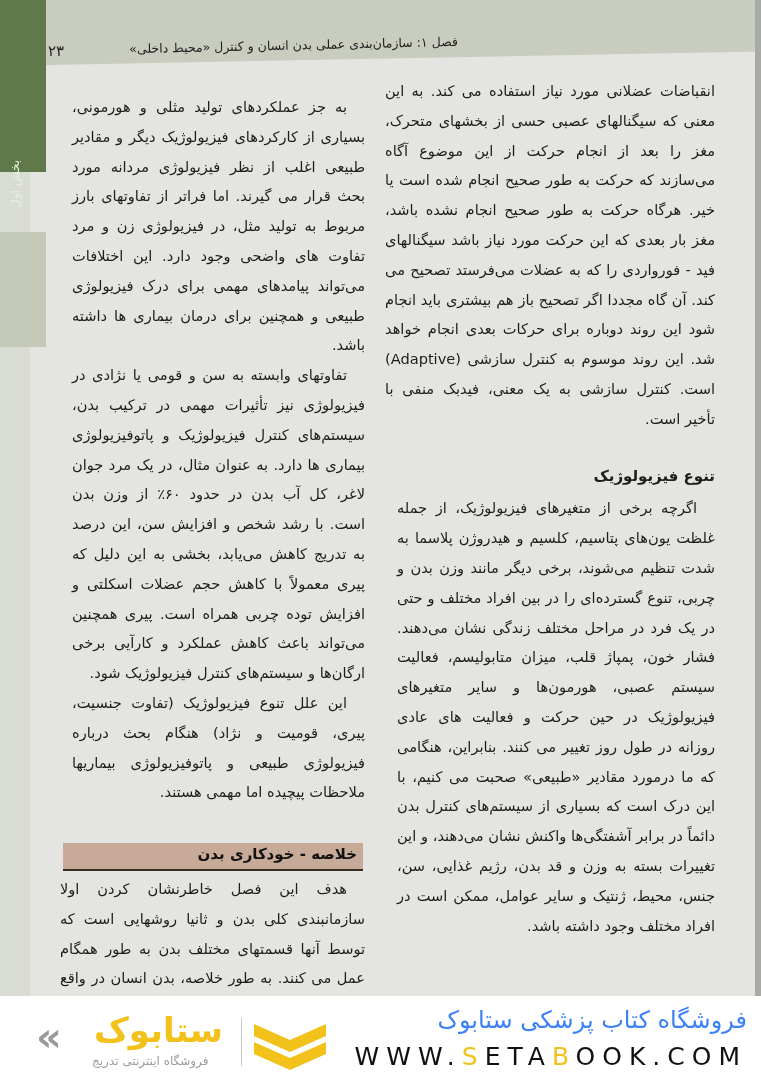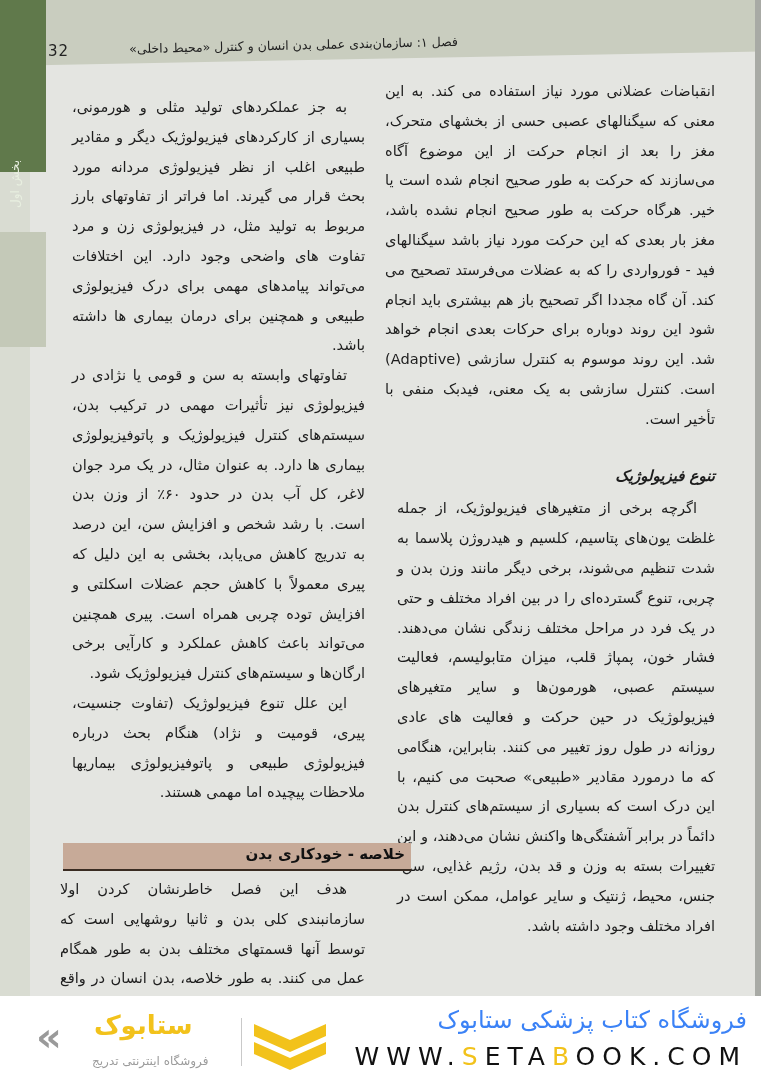--- a/index.html
+++ b/index.html
@@ -11,48 +11,48 @@
   .side-tab-label { position:absolute; left:8px; top:160px; width:30px; height:60px; color:#e8efe0; font-size:12px; writing-mode:vertical-rl; transform:rotate(180deg); direction:rtl; }
   .side-tab-sub { position:absolute; left:0; top:232px; width:46px; height:115px; background:#c4c9b8; }
   .right-edge { position:absolute; right:0; top:0; width:6px; height:996px; background:#a8aaa5; }
   .running-head { position:absolute; left:88px; top:38px; width:370px; height:24px; direction:rtl; font-size:12.5px; color:#222; white-space:nowrap; transform:rotate(-1.3deg); }
   .page-num { position:absolute; left:48px; top:42px; font-size:15px; color:#222; letter-spacing:1px; }
   .col { position:absolute; direction:rtl; text-align:justify; color:#1d1d1d; font-size:14.6px; line-height:29.8px; font-family:"DejaVu Sans", sans-serif; }
   .col-right { left:385px; top:76px; width:330px; }
   .col-left { left:60px; top:92px; width:305px; }
   .col p { margin:0; text-indent:0; }
   .col p.ind { text-indent:18px;margin-left:12px; }
-  .heading { font-weight:bold; font-size:15px; margin:28px 0 2px 0 !important;font-style:italic; }
-  .summary-box { position:absolute; left:63px; top:843px; width:348px; height:26px; background:#c7aa98; border-bottom:2px solid #3a2c22; direction:rtl; }
+  .heading { font-weight:bold; font-size:15px; margin:28px 0 2px 0 !important; }
+  .summary-box { position:absolute; left:63px; top:843px; width:300px; height:26px; background:#c7aa98; border-bottom:2px solid #3a2c22; direction:rtl; }
   .summary-title { position:absolute; right:6px; top:2px; font-weight:bold; font-size:15px; color:#111; }
   .summary-text { position:absolute; left:60px; top:874px; width:305px; direction:rtl; text-align:justify; color:#1d1d1d; font-size:14.6px; line-height:29.8px; }
   .summary-text p { margin:0; text-indent:18px; }
   .footer { position:absolute; left:0; top:996px; width:761px; height:84px; background:#ffffff; }
   .logo-area { position:absolute; left:36px; top:14px; width:260px; height:64px; }
   .logo-chevrons { position:absolute; left:0; top:4px; font-size:40px; color:#9a9a9a; font-weight:bold; letter-spacing:-6px; }
-  .logo-word { position:absolute; left:58px; top:0; font-size:26px; color:#f2c21b; font-weight:bold; direction:rtl; }
+  .logo-word { position:absolute; left:58px; top:0; font-size:34px; color:#f2c21b; font-weight:bold; direction:rtl; }
   .logo-sub { position:absolute; left:56px; top:44px; font-size:12px; color:#9c9c9c; direction:rtl; }
   .logo-div { position:absolute; left:205px; top:8px; width:1px; height:48px; background:#c9c9c9; }
   .logo-mark { position:absolute; left:218px; top:10px; width:72px; height:50px; }
   .shop-title { position:absolute; right:14px; top:10px; font-size:24px; color:#3b82f6; direction:rtl; }
   .shop-url { position:absolute; right:14px; top:46px; font-size:25px; color:#111; letter-spacing:7px; font-family:"DejaVu Sans", sans-serif;margin-left:11px; }
   .shop-url .y { color:#f2c21b; }
 </style>
 </head>
 <body>
 
 <div class="photo">
   <div class="header-band"></div>
   <div class="left-strip"></div>
   <div class="side-tab"></div>
   <div class="side-tab-label">بخش اول</div>
   <div class="side-tab-sub"></div>
   <div class="right-edge"></div>
 
-  <div class="page-num">32</div>
+  <div class="page-num">۲۳</div>
   <div class="running-head">فصل ۱: سازمان‌بندی عملی بدن انسان و کنترل «محیط داخلی»</div>
 
   <div class="col col-right">
     <p>انقباضات عضلانی مورد نیاز استفاده می کند. به این معنی که سیگنالهای عصبی حسی از بخشهای متحرک، مغز را بعد از انجام حرکت از این موضوع آگاه می‌سازند که حرکت به طور صحیح انجام شده است یا خیر. هرگاه حرکت به طور صحیح انجام نشده باشد، مغز بار بعدی که این حرکت مورد نیاز باشد سیگنالهای فید - فورواردی را که به عضلات می‌فرستد تصحیح می کند. آن گاه مجددا اگر تصحیح باز هم بیشتری باید انجام شود این روند دوباره برای حرکات بعدی انجام خواهد شد. این روند موسوم به کنترل سازشی (Adaptive) است. کنترل سازشی به یک معنی، فیدبک منفی با تأخیر است.</p>
     <p class="heading">تنوع فیزیولوژیک</p>
     <p class="ind">اگرچه برخی از متغیرهای فیزیولوژیک، از جمله غلظت یون‌های پتاسیم، کلسیم و هیدروژن پلاسما به شدت تنظیم می‌شوند، برخی دیگر مانند وزن بدن و چربی، تنوع گسترده‌ای را در بین افراد مختلف و حتی در یک فرد در مراحل مختلف زندگی نشان می‌دهند. فشار خون، پمپاژ قلب، میزان متابولیسم، فعالیت سیستم عصبی، هورمون‌ها و سایر متغیرهای فیزیولوژیک در حین حرکت و فعالیت های عادی روزانه در طول روز تغییر می کنند. بنابراین، هنگامی که ما درمورد مقادیر «طبیعی» صحبت می کنیم، با این درک است که بسیاری از سیستم‌های کنترل بدن دائماً در برابر آشفتگی‌ها واکنش نشان می‌دهند، و این تغییرات بسته به وزن و قد بدن، رژیم غذایی، سن، جنس، محیط، ژنتیک و سایر عوامل، ممکن است در افراد مختلف وجود داشته باشد.</p>
 
   </div>
 
   <div class="col col-left">

